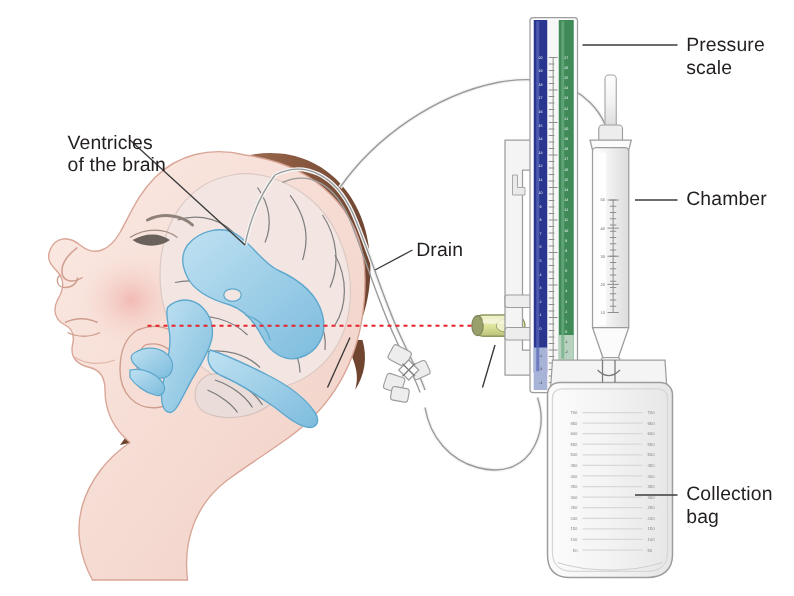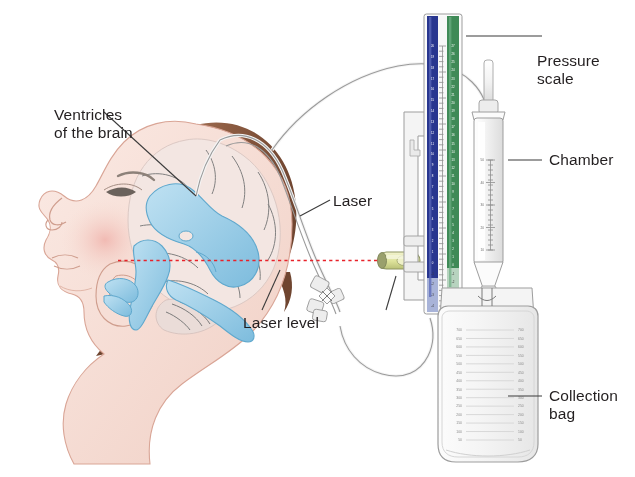--- a/index.html
+++ b/index.html
@@ -447,21 +447,20 @@
       <line x1="262" y1="310" x2="280" y2="270" class="leader"></line>
       <line x1="386" y1="310" x2="396" y2="276" class="leader"></line>
       <line x1="466" y1="36" x2="542" y2="36" class="leader"></line>
       <line x1="508" y1="160" x2="542" y2="160" class="leader"></line>
       <line x1="508" y1="396" x2="542" y2="396" class="leader"></line>
     </g>
   </svg>
 
   <div class="lbl" style="left:10px;top:106px;margin-left:44px;">Ventricles
 of the brain</div>
-  <div class="lbl" style="left:333px;top:192px;">Laser</div>
-  <div class="lbl" style="left:243px;top:314px;">Laser level</div>
-  <div class="lbl" style="left:537px;top:28px;margin-top:24px;">Pressure
+  <div class="lbl" style="left:333px;top:192px;">Drain</div>
+  <div class="lbl" style="left:549px;top:28px;">Pressure
 scale</div>
   <div class="lbl" style="left:549px;top:151px;text-align:center;">Chamber</div>
   <div class="lbl" style="left:549px;top:387px;">Collection
 bag</div>
 
 </div>
 
 </body></html>

